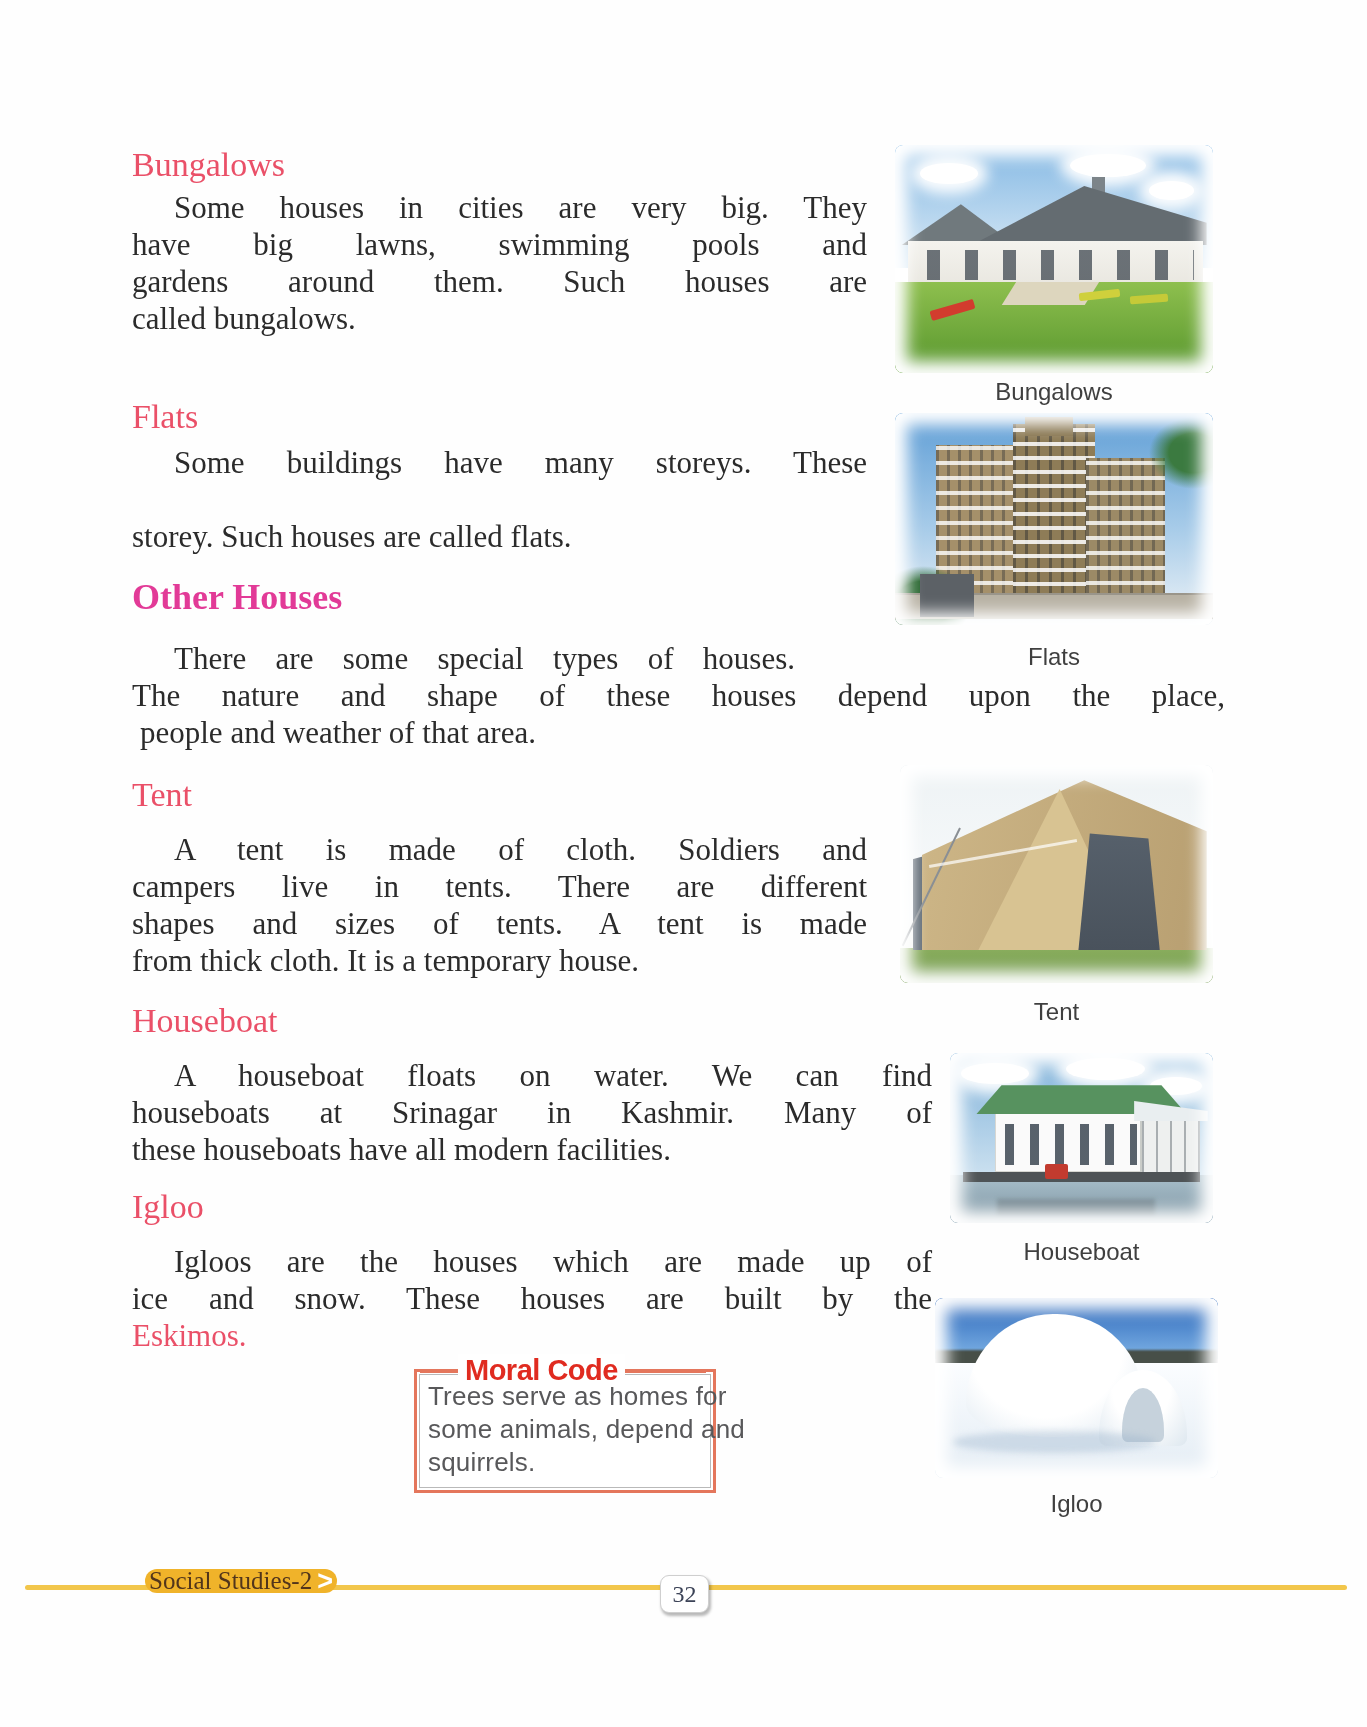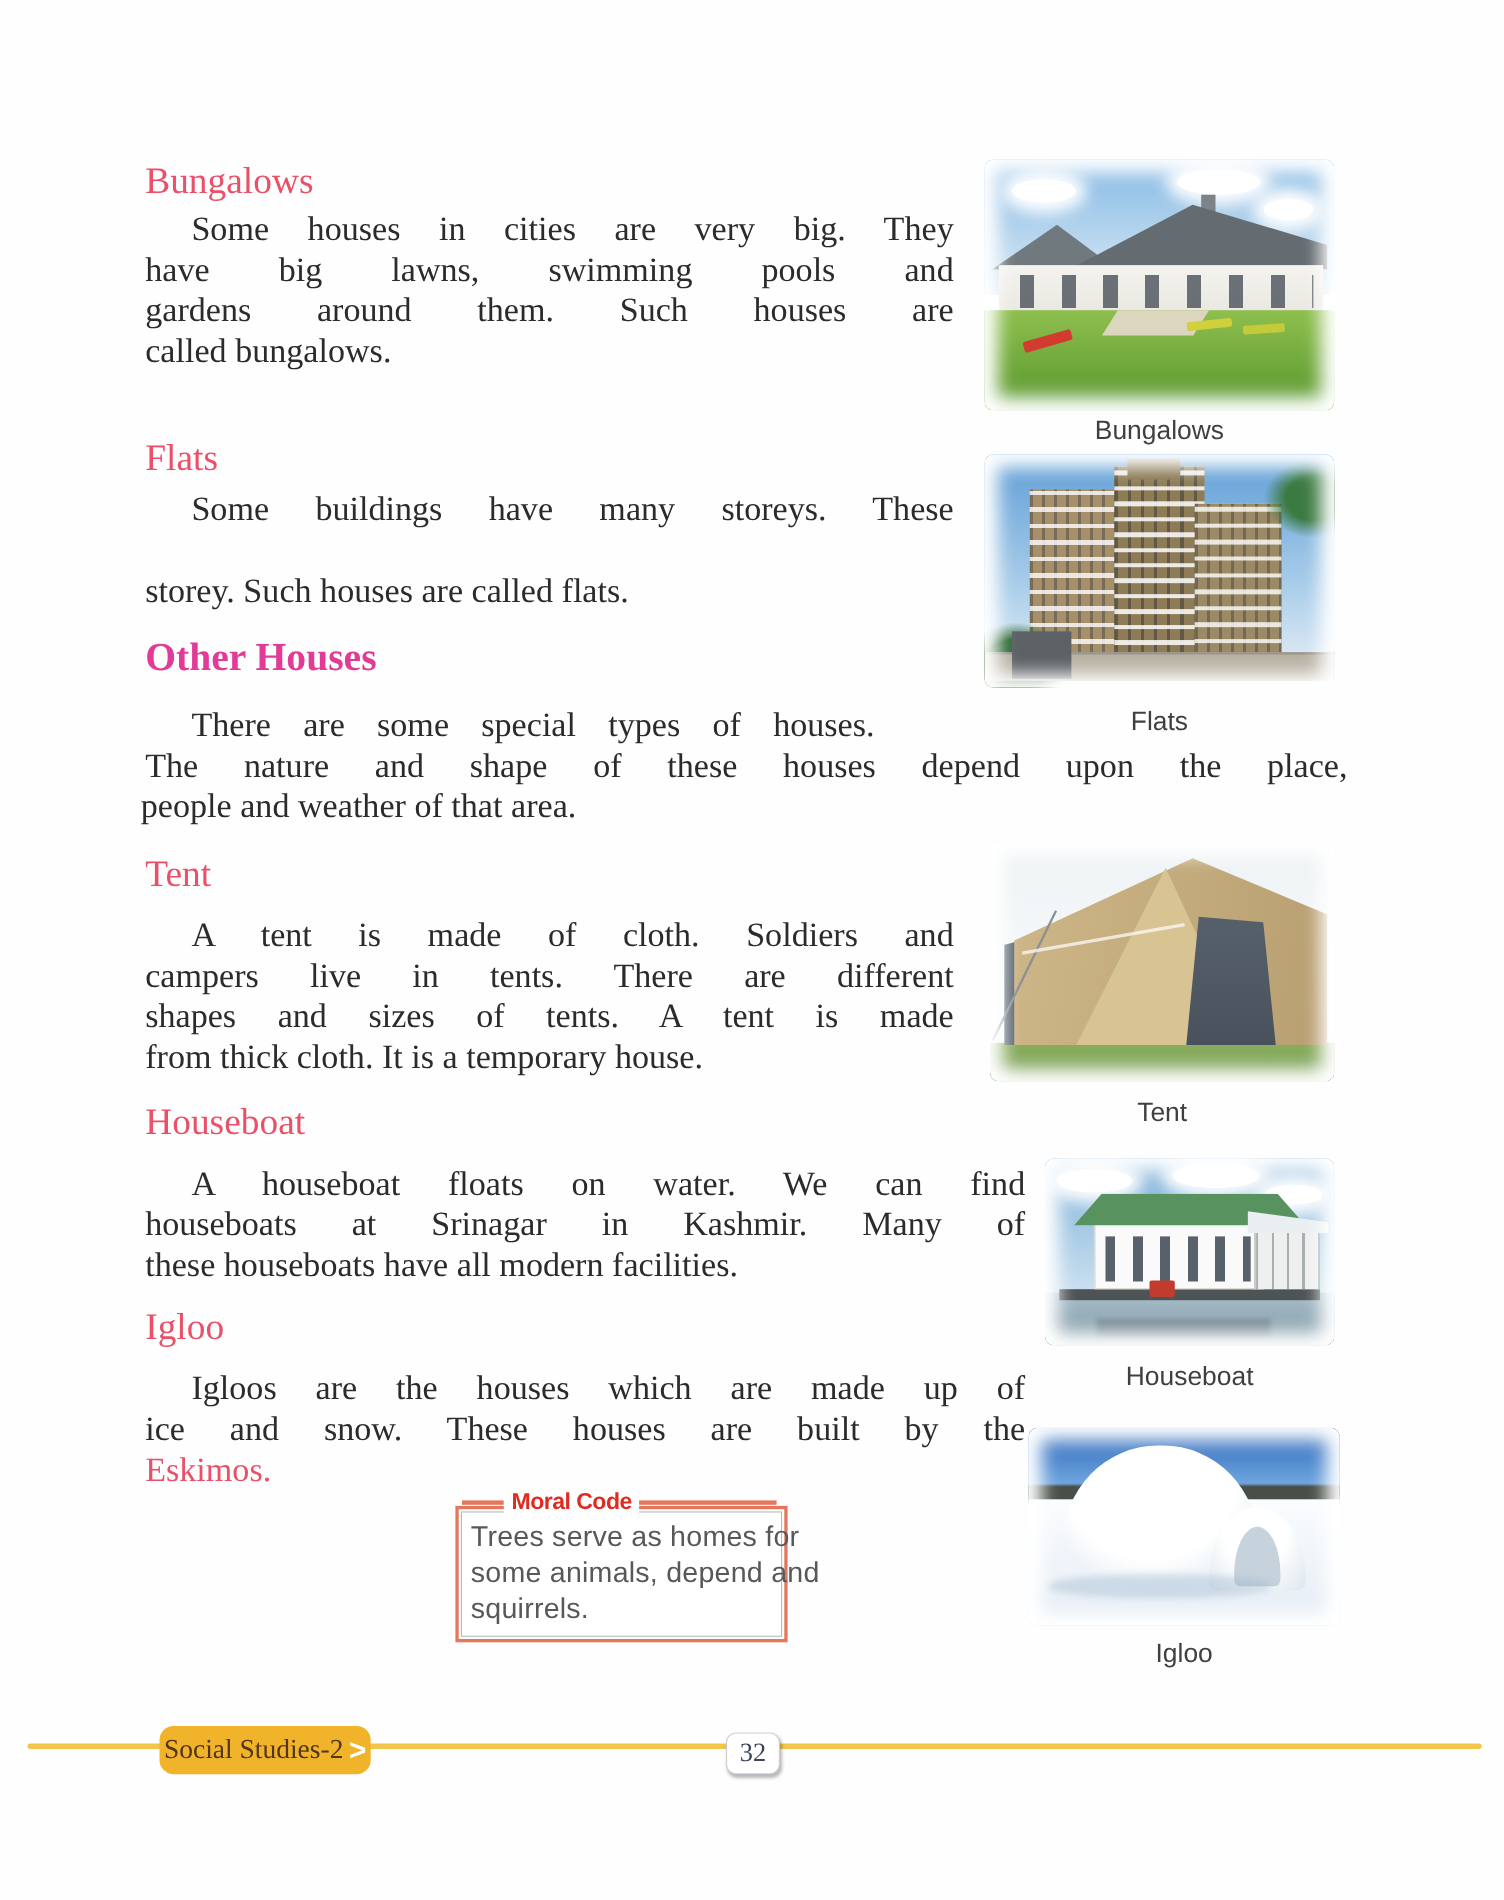--- a/index.html
+++ b/index.html
@@ -22,27 +22,27 @@
   .cloud{position:absolute;background:#fff;border-radius:50%;box-shadow:0 0 14px 10px rgba(255,255,255,.95);}
   
   .cap{position:absolute;font-family:"Liberation Sans",sans-serif;font-size:24px;color:#3f3f3f;
        text-align:center;}
   
   .moral-box{position:absolute;left:414px;top:1369px;width:296px;height:118px;
      border:3px solid #e4765c;background:#fff;}
   .moral-inner{position:absolute;inset:2px;border:1px solid #b9b9b9;}
   .moral-title{position:absolute;left:420px;top:1354px;width:286px;display:flex;align-items:center;z-index:3;}
   .moral-rule{height:4px;background:#e4765c;}
-  .moral-title .txt{font-family:"Liberation Sans",sans-serif;font-weight:700;font-size:21px;
+  .moral-title .txt{font-family:"Liberation Sans",sans-serif;font-weight:700;font-size:29px;
      color:#e02b20;background:#fff;padding:0 7px;white-space:nowrap;letter-spacing:-0.5px;}
   .moral-line{position:absolute;font-family:"Liberation Sans",sans-serif;font-size:26px;
      color:#58585a;letter-spacing:.2px;}
   
   .f-line{position:absolute;left:25px;top:1585px;width:1322px;height:5px;background:#f2c64b;border-radius:3px;z-index:1;}
-  .f-badge{position:absolute;left:145px;top:1569px;width:192px;height:44px;background:#f0b32a;
+  .f-badge{position:absolute;left:145px;top:1569px;width:192px;height:24px;background:#f0b32a;
      border-radius:13px;z-index:2;display:flex;align-items:center;justify-content:center;}
   .f-badge .t{font-family:"Liberation Serif",serif;font-size:25px;color:#52351b;}
   .f-badge .c{font-family:"Liberation Sans",sans-serif;font-size:27px;font-weight:700;color:#ffffff;
      margin-left:5px;line-height:1;}
   .f-page{position:absolute;left:660px;top:1575px;width:47px;height:36px;background:#ffffff;
      border:1px solid #cfcfcf;border-radius:9px;box-shadow:1.5px 2.5px 3px rgba(0,0,0,.28);z-index:2;
      display:flex;align-items:center;justify-content:center;font-size:24px;color:#3c4357;}
 </style>
 </head>
 <body>
@@ -59,21 +59,21 @@
   <div class="line j ind" style="left:132px;top:189px;width:735px">Some houses in cities are very big. They</div>
   <div class="line j" style="left:132px;top:226px;width:735px">have big lawns, swimming pools and</div>
   <div class="line j" style="left:132px;top:263px;width:735px">gardens around them. Such houses are</div>
   <div class="line" style="left:132px;top:300px;width:735px">called bungalows.</div>
 
   <div class="line j ind" style="left:132px;top:444px;width:735px">Some buildings have many storeys. These</div>
   <div class="line" style="left:132px;top:518px;width:735px">storey. Such houses are called flats.</div>
 
   <div class="line j ind" style="left:132px;top:640px;width:663px">There are some special types of houses.</div>
   <div class="line j" style="left:132px;top:677px;width:1093px">The nature and shape of these houses depend upon the place,</div>
-  <div class="line" style="left:128px;top:714px;width:1093px">people and weather of that area.</div>
+  <div class="line" style="left:140px;top:714px;width:1093px">people and weather of that area.</div>
 
   <div class="line j ind" style="left:132px;top:831px;width:735px">A tent is made of cloth. Soldiers and</div>
   <div class="line j" style="left:132px;top:868px;width:735px">campers live in tents. There are different</div>
   <div class="line j" style="left:132px;top:905px;width:735px">shapes and sizes of tents. A tent is made</div>
   <div class="line j ind" style="left:132px;top:1057px;width:800px">A houseboat floats on water. We can find</div>
 
   <div class="line" style="left:132px;top:942px;width:735px">from thick cloth. It is a temporary house.</div>
   <div class="line j" style="left:132px;top:1094px;width:800px">houseboats at Srinagar in Kashmir. Many of</div>
   <div class="line" style="left:132px;top:1131px;width:800px">these houseboats have all modern facilities.</div>
 

